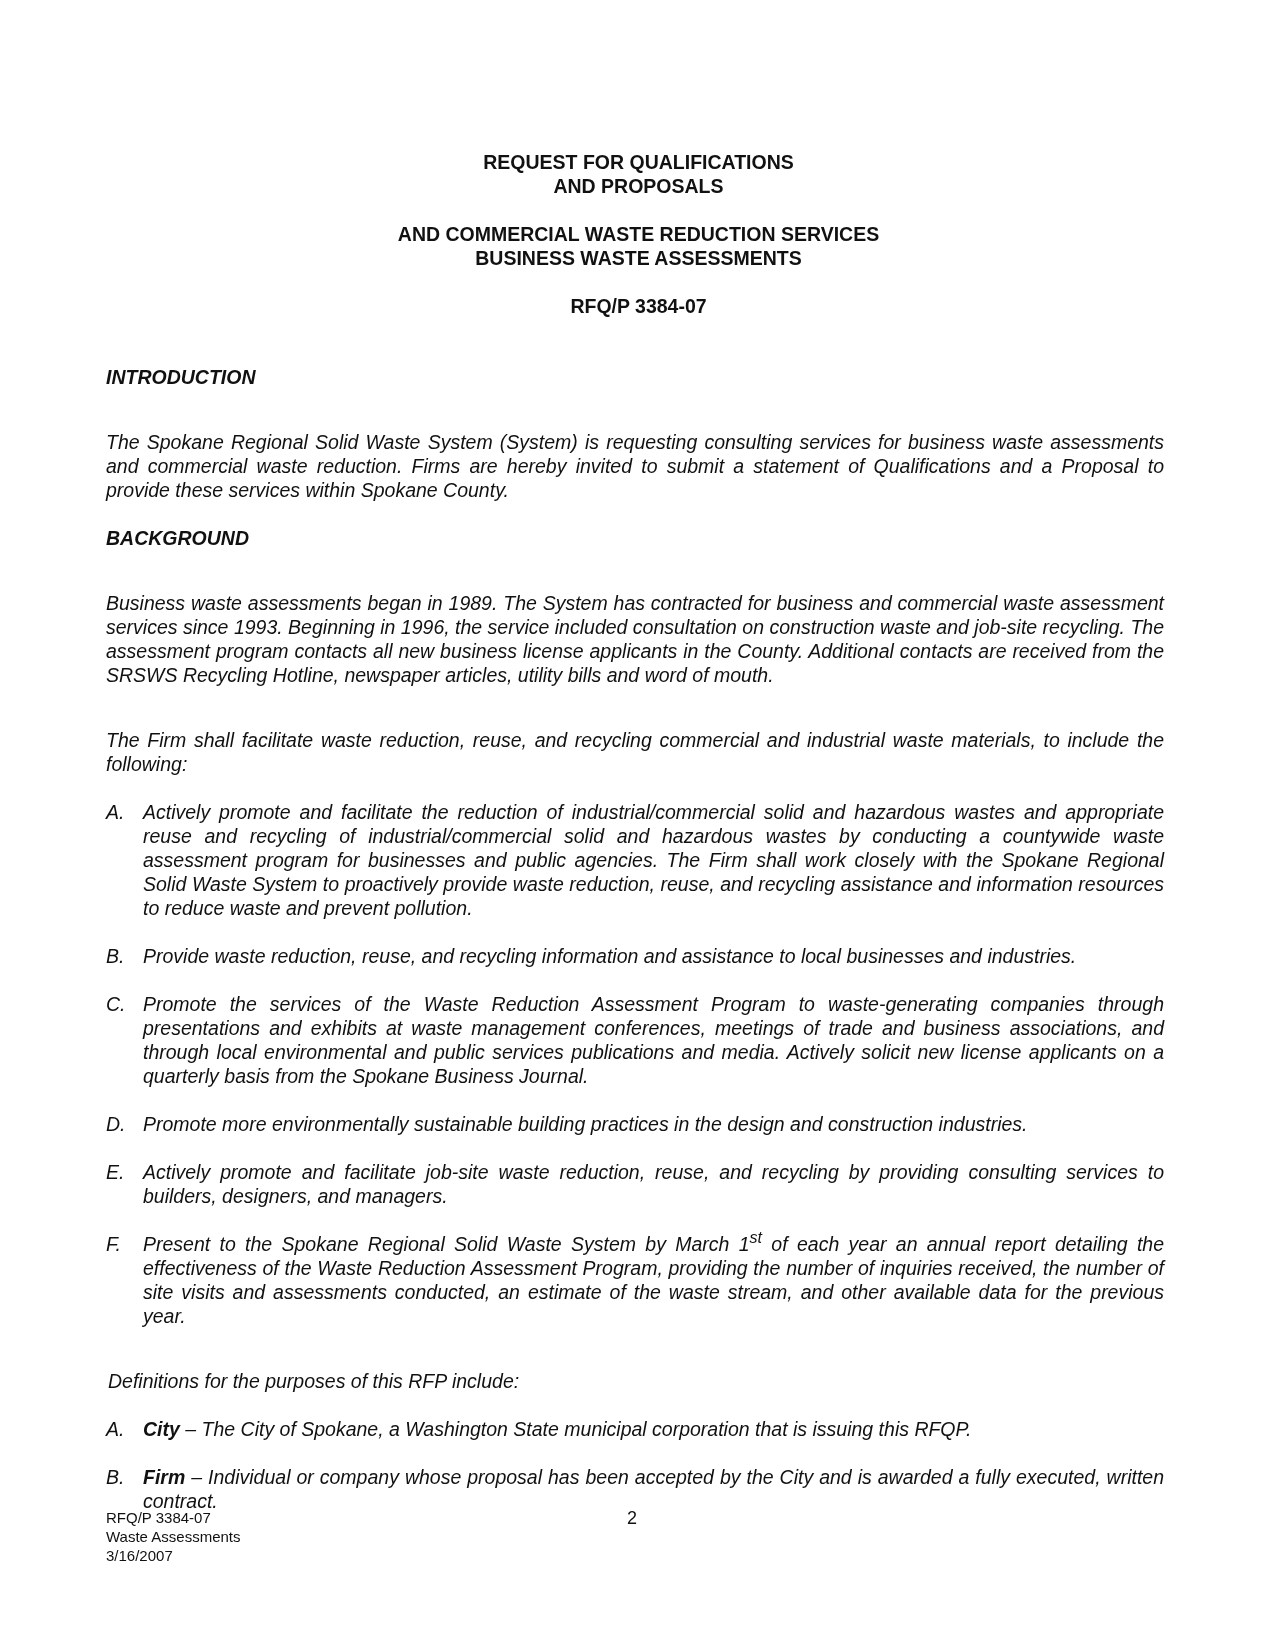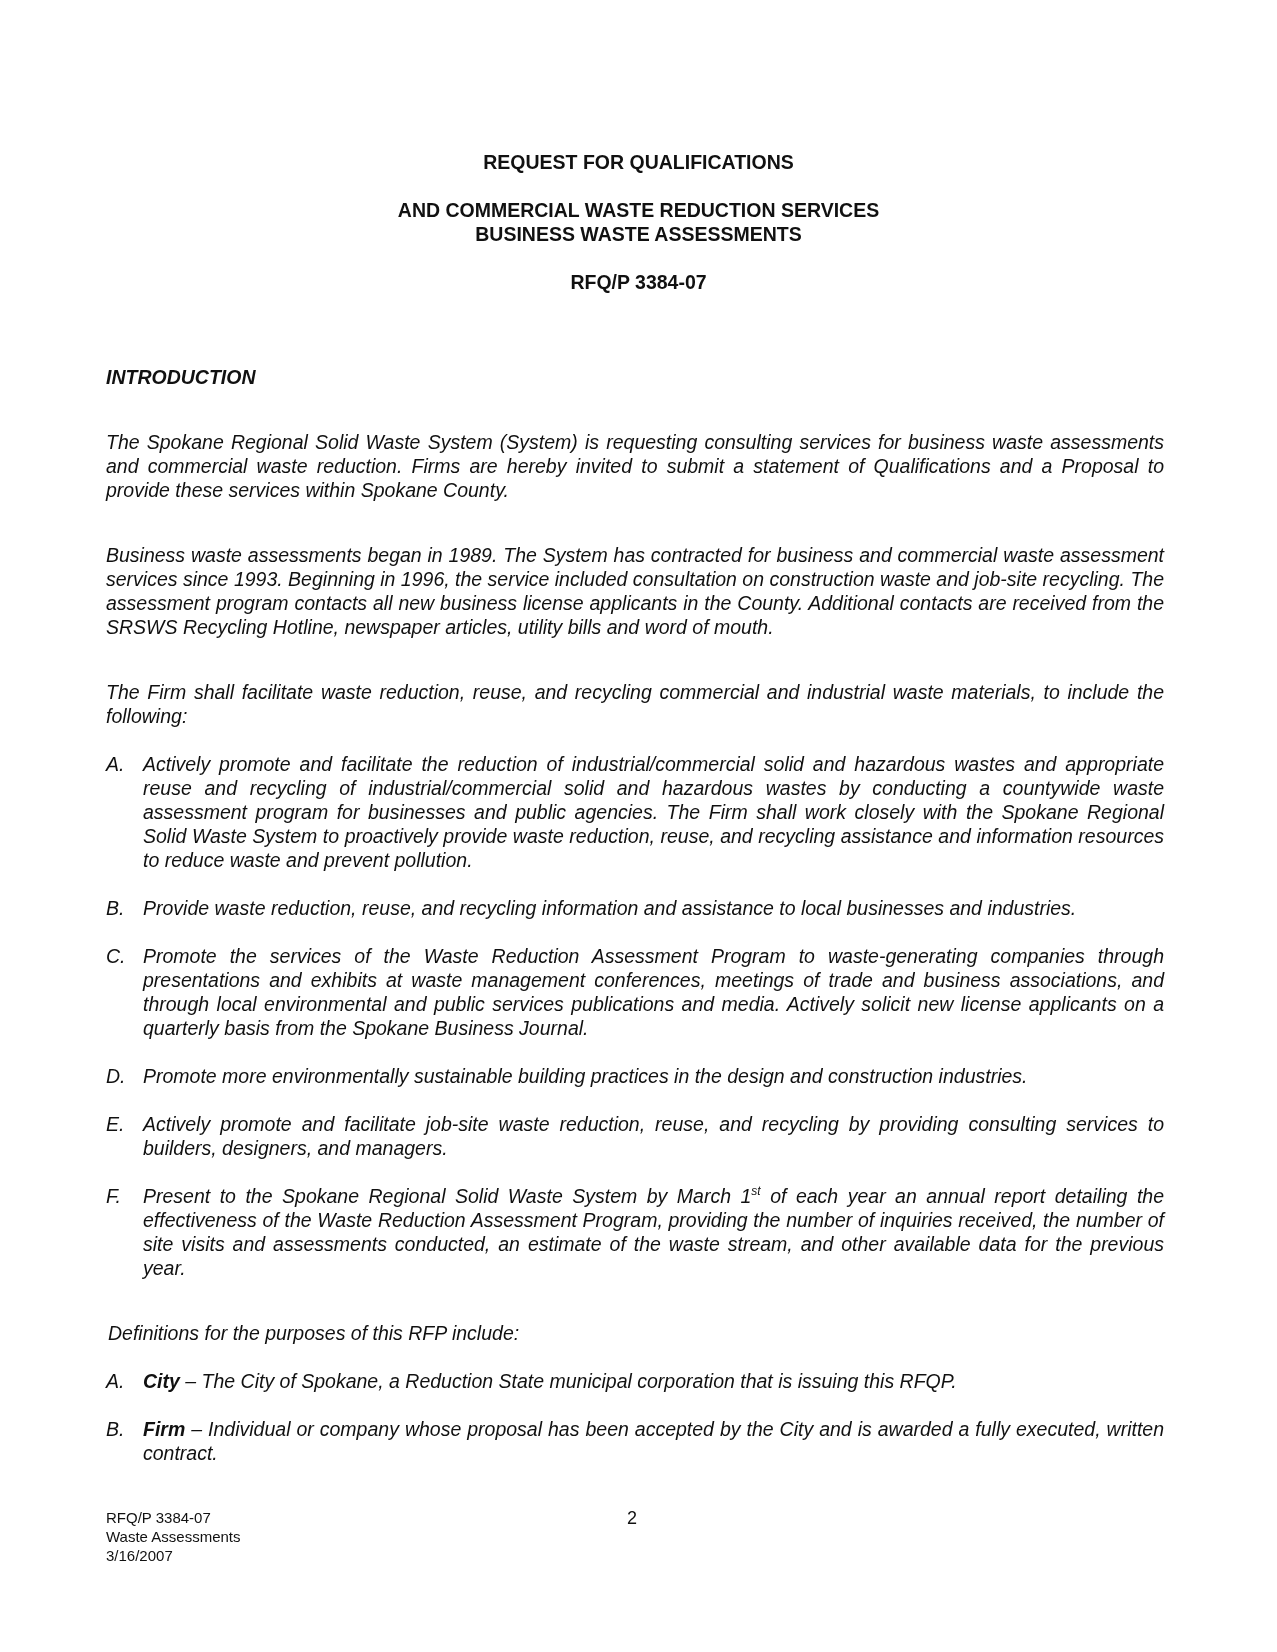--- a/index.html
+++ b/index.html
@@ -9,44 +9,46 @@
   .title-block { position: absolute; left: 0; top: 150px; width: 1277px; text-align: center;
                  font-weight: bold; font-size: 19.5px; line-height: 24px; }
   .title-block .gap { height: 24px; }
   .content { position: absolute; left: 106px; top: 365px; width: 1058px; font-size: 19.5px; line-height: 24px; font-style: italic; }
   .h { font-weight: bold; margin: 0 0 6px 0; }
   p { margin: 0; text-align: justify; }
   .para { margin-bottom: 24px; margin-top: 41px; }
   .list-item { display: flex; margin-bottom: 24px; }
   .list-item .lbl { width: 37px; flex: 0 0 37px; }
   .list-item .txt { flex: 1; text-align: justify; }
-  sup { font-size: 12px; line-height: 0; vertical-align: 8px; margin-top: 20px; }
+  sup { font-size: 16px; line-height: 0; vertical-align: 8px; margin-top: 20px; }
   .def-intro { margin-left: 2px; }
   .footer { position: absolute; left: 106px; top: 1508px; font-size: 15px; line-height: 19px; }
   .page-num { position: absolute; left: 627px; top: 1508px; font-size: 18px; }
 </style>
 </head>
 <body>
 
 <div class="page">
 
   <div class="title-block">
     <div>REQUEST FOR QUALIFICATIONS</div>
+    <div>AND PROPOSALS</div>
     <div class="gap"></div>
     <div>AND COMMERCIAL WASTE REDUCTION SERVICES</div>
     <div>BUSINESS WASTE ASSESSMENTS</div>
     <div class="gap"></div>
     <div>RFQ/P 3384-07</div>
   </div>
 
   <div class="content">
 
     <div class="h">INTRODUCTION</div>
     <p class="para">The Spokane Regional Solid Waste System (System) is requesting consulting services for business waste assessments and commercial waste reduction.  Firms are hereby invited to submit a statement of Qualifications and a Proposal to provide these services within Spokane County.</p>
 
+    <div class="h">BACKGROUND</div>
     <p class="para">Business waste assessments began in 1989.  The System has contracted for business and commercial waste assessment services since 1993.  Beginning in 1996, the service included consultation on construction waste and job-site recycling. The assessment program contacts all new business license applicants in the County.  Additional contacts are received from the SRSWS Recycling Hotline, newspaper articles, utility bills and word of mouth.</p>
 
     <p class="para">The Firm shall facilitate waste reduction, reuse, and recycling commercial and industrial waste materials, to include the following:</p>
 
     <div class="list-item">
       <span class="lbl">A.</span>
       <span class="txt">Actively promote and facilitate the reduction of industrial/commercial solid and hazardous wastes and appropriate reuse and recycling of industrial/commercial solid and hazardous wastes by conducting a countywide waste assessment program for businesses and public agencies.  The Firm shall work closely with the Spokane Regional Solid Waste System to proactively provide waste reduction, reuse, and recycling assistance and information resources to reduce waste and prevent pollution.</span>
     </div>
     <div class="list-item">
       <span class="lbl">B.</span>
@@ -66,21 +68,21 @@
     </div>
     <div class="list-item">
       <span class="lbl">F.</span>
       <span class="txt"><span>Present to the Spokane Regional Solid Waste System by March 1</span><sup>st</sup><span> of each year an annual report detailing the effectiveness of the Waste Reduction Assessment Program, providing the number of inquiries received, the number of site visits and assessments conducted, an estimate of the waste stream, and other available data for the previous year.</span></span>
     </div>
 
     <p class="para def-intro">Definitions for the purposes of this RFP include:</p>
 
     <div class="list-item">
       <span class="lbl">A.</span>
-      <span class="txt"><b>City</b><span> – The City of Spokane, a Reduction State municipal corporation that is issuing this RFQP.</span></span>
+      <span class="txt"><b>City</b><span> – The City of Spokane, a Washington State municipal corporation that is issuing this RFQP.</span></span>
     </div>
     <div class="list-item">
       <span class="lbl">B.</span>
       <span class="txt"><b>Firm</b><span> – Individual or company whose proposal has been accepted by the City and is awarded a fully executed, written contract.</span></span>
     </div>
 
   </div>
 
   <div class="footer">
     <div>RFQ/P 3384-07</div>

